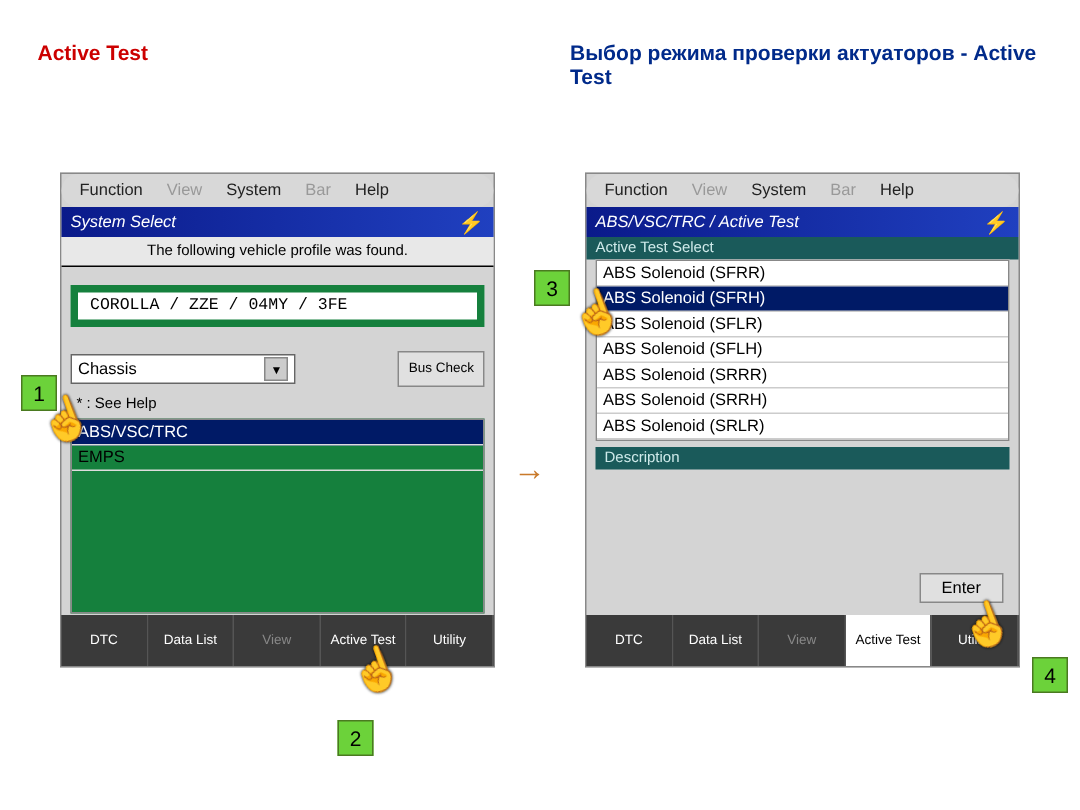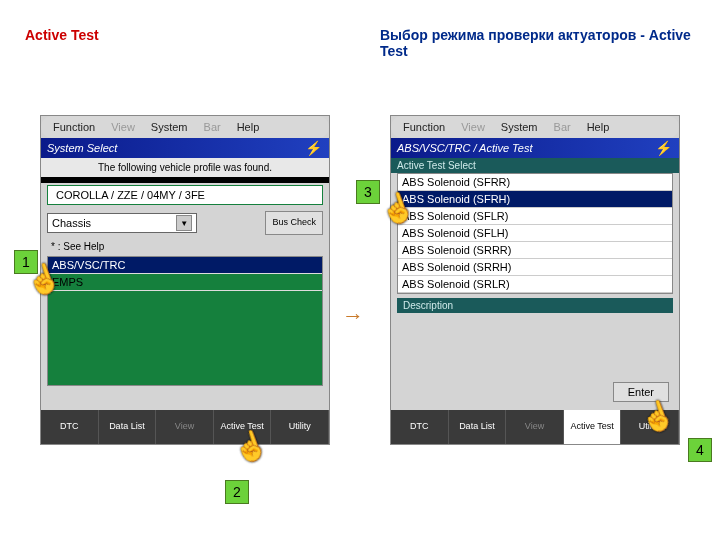--- a/index.html
+++ b/index.html
@@ -7,22 +7,22 @@
   .header-left { position: absolute; top: 27px; left: 25px; color: #cc0000; font-size: 14px; font-weight: bold; }
   .header-right { position: absolute; top: 27px; left: 380px; color: #002a8a; font-size: 14px; font-weight: bold; }
   .device { position: absolute; width: 290px; background: #d4d4d4; border: 1px solid #888; }
   .device.left { top: 115px; left: 40px; height: 330px; }
   .device.right { top: 115px; left: 390px; height: 330px; }
   .menubar { display: flex; background: #d8d8d8; height: 22px; align-items: center; padding: 0 4px; font-size: 11px; border-radius: 11px; }
   .menubar span { padding: 0 8px; color: #222; }
   .menubar span.dim { color: #999; }
   .titlebar { display: flex; align-items: center; height: 20px; background: linear-gradient(90deg, #0a1a8a, #2040c0); color: #fff; font-size: 11px; font-style: italic; padding: 0 6px; justify-content: space-between; }
   .titlebar .bolt { color: #3cff3c; font-style: normal; font-size: 14px; }
-  .subtitle { background: #e8e8e8; font-size: 10px; text-align: center; padding: 4px; border-bottom: 6px solid #000000; }
-  .vehicle { background: #fff; font-size: 11px; padding: 3px 8px; border: 1px solid #15803d; margin: 2px 6px; }
+  .subtitle { background: #e8e8e8; font-size: 10px; text-align: center; padding: 4px; border-bottom: 1px solid #000000; }
+  .vehicle { background: #fff; font-size: 11px; padding: 3px 8px; border: 5px solid #15803d; margin: 12px 6px; font-family: Liberation Mono, monospace; }
   .row1 { display: flex; padding: 4px 6px; gap: 6px; align-items: center; }
   .combo { display: flex; align-items: center; background: #fff; border: 1px solid #666; height: 20px; flex: 1; font-size: 11px; padding: 0 4px; justify-content: space-between; }
   .combo .arrow { background: #ccc; width: 16px; height: 16px; display: flex; align-items: center; justify-content: center; font-size: 8px; border: 1px solid #888; }
   .btn { background: #e0e0e0; border: 1px solid #888; font-size: 9px; padding: 2px 6px; height: 24px; display:flex; align-items:center; justify-content:center; text-align:center; line-height:1.1; }
   .helptext { font-size: 10px; padding: 2px 10px; }
   .listbox { background: #15803d; margin: 2px 6px; border: 1px solid #888; height: 130px; font-size: 11px; position: relative; overflow: hidden; }
   .listrow { padding: 2px 4px; border-bottom: 1px solid #ddd; }
   .listrow.sel { background: #001a66; color: #fff; }
   .bottombar { position: absolute; bottom: 0; left: 0; right: 0; display: flex; background: #333; height: 34px; }
   .bbtn { flex: 1; background: #3a3a3a; color: #fff; font-size: 9px; display: flex; align-items: center; justify-content: center; border-right: 1px solid #555; text-align: center; line-height:1.1; }

